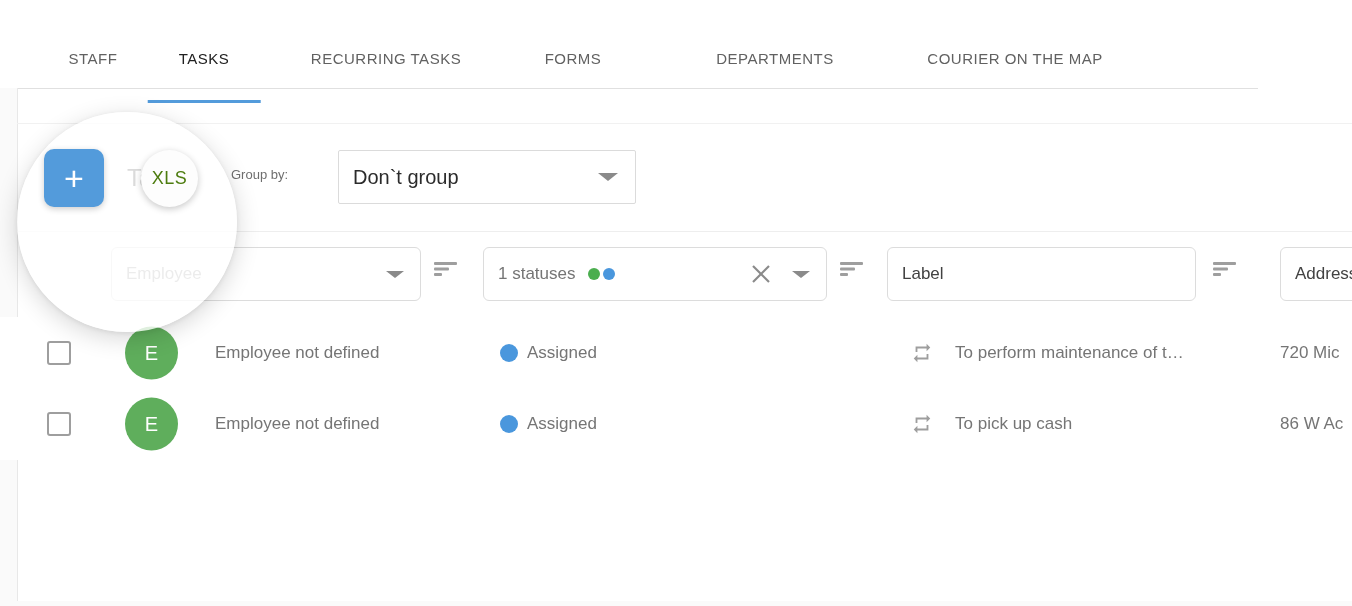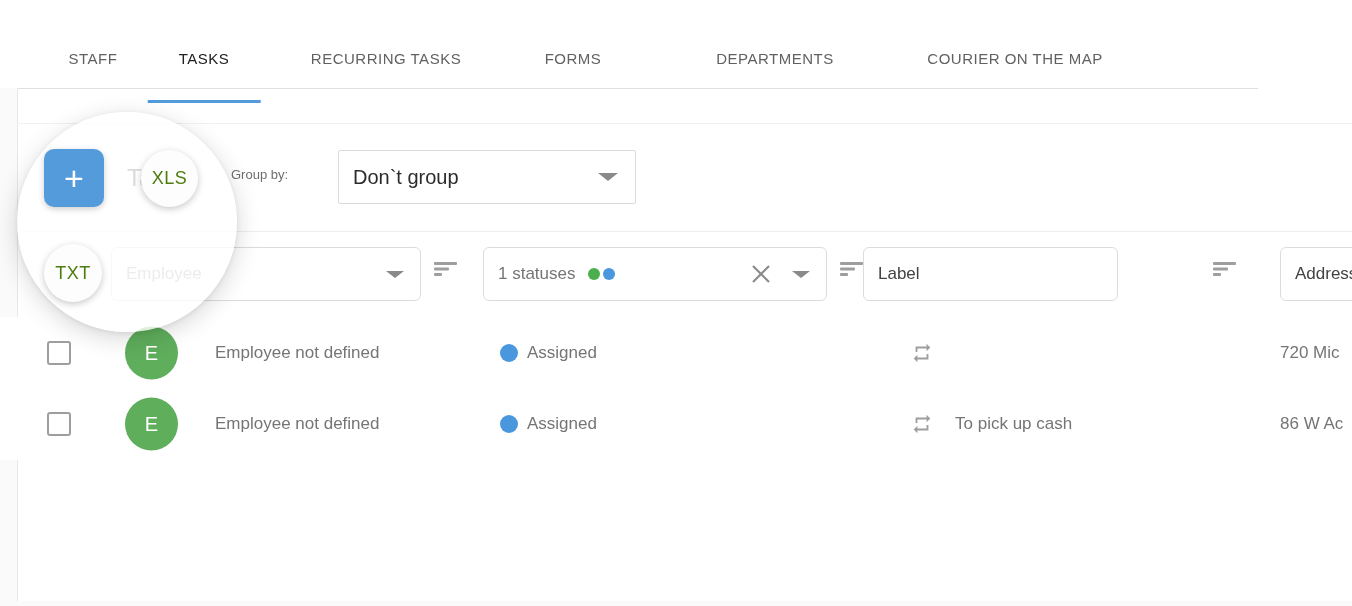--- a/index.html
+++ b/index.html
@@ -41,21 +41,21 @@
   .caret{width:0;height:0;border-left:10px solid transparent;border-right:10px solid transparent;
          border-top:8px solid #8a8a8a;margin-left:auto;}
   .caret.small{border-left-width:9px;border-right-width:9px;border-top-width:7px;}
 
   
   .filter{position:absolute;top:247px;height:54px;box-sizing:border-box;border:1px solid #dcdcdc;
           border-radius:6px;background:#fff;display:flex;align-items:center;padding:0 16px 0 14px;
           font-size:17px;cursor:text;}
   .f-employee{left:111px;width:310px;color:#9e9e9e;}
   .f-statuses{left:483px;width:344px;color:#757575;cursor:pointer;}
-  .f-label{left:863px;width:255px;color:#424242;}
+  .f-label{left:887px;width:309px;color:#424242;}
   .f-address{left:1280px;width:300px;color:#424242;}
   .dot{border-radius:50%;display:inline-block;}
   .dot-sm{width:12px;height:12px;}
   .dot-green{background:var(--status-green);}
   .dot-blue{background:var(--status-blue);}
   .chip-dots{display:flex;gap:3px;margin-left:12px;align-items:center;}
   .clear-x{margin-left:auto;margin-right:20px;display:flex;align-items:center;cursor:pointer;}
   .sort-btn{position:absolute;top:261px;width:24px;height:16px;cursor:pointer;}
   .s1{left:434px;} .s2{left:840px;} .s3{left:1213px;}
 
@@ -169,20 +169,21 @@
     <span class="cell checkbox"></span>
     <span class="cell avatar">E</span>
     <span class="cell c-employee">Employee not defined</span>
     <span class="cell dot c-statusdot dot-blue"></span>
     <span class="cell c-status">Assigned</span>
     <span class="cell c-repeat">
       <svg width="22" height="22" viewBox="0 0 24 24">
           <path fill="#9e9e9e" d="M7 7h10v3l4-4-4-4v3H5v6h2V7zm10 10H7v-3l-4 4 4 4v-3h12v-6h-2v4z"></path>
         </svg>
     </span>
+    <span class="cell c-label">To perform maintenance of t…</span>
     <span class="cell c-address">720 Mic</span>
   </div>
 
   <div class="hr hr-row"></div>
 
   <div class="row row2">
     <span class="cell checkbox"></span>
     <span class="cell avatar">E</span>
     <span class="cell c-employee">Employee not defined</span>
     <span class="cell dot c-statusdot dot-blue"></span>
@@ -192,16 +193,15 @@
           <path fill="#9e9e9e" d="M7 7h10v3l4-4-4-4v3H5v6h2V7zm10 10H7v-3l-4 4 4 4v-3h12v-6h-2v4z"></path>
         </svg>
     </span>
     <span class="cell c-label">To pick up cash</span>
     <span class="cell c-address">86 W Ac</span>
   </div>
 
   <div class="fab-overlay"></div>
   <div class="fab-plus">+</div>
   <div class="fab-round fab-xls">XLS</div>
-  <div class="fab-round fab-txt">TXT</div>
 
   <div class="bottom-strip"></div>
 </div>
 
 </body></html>

